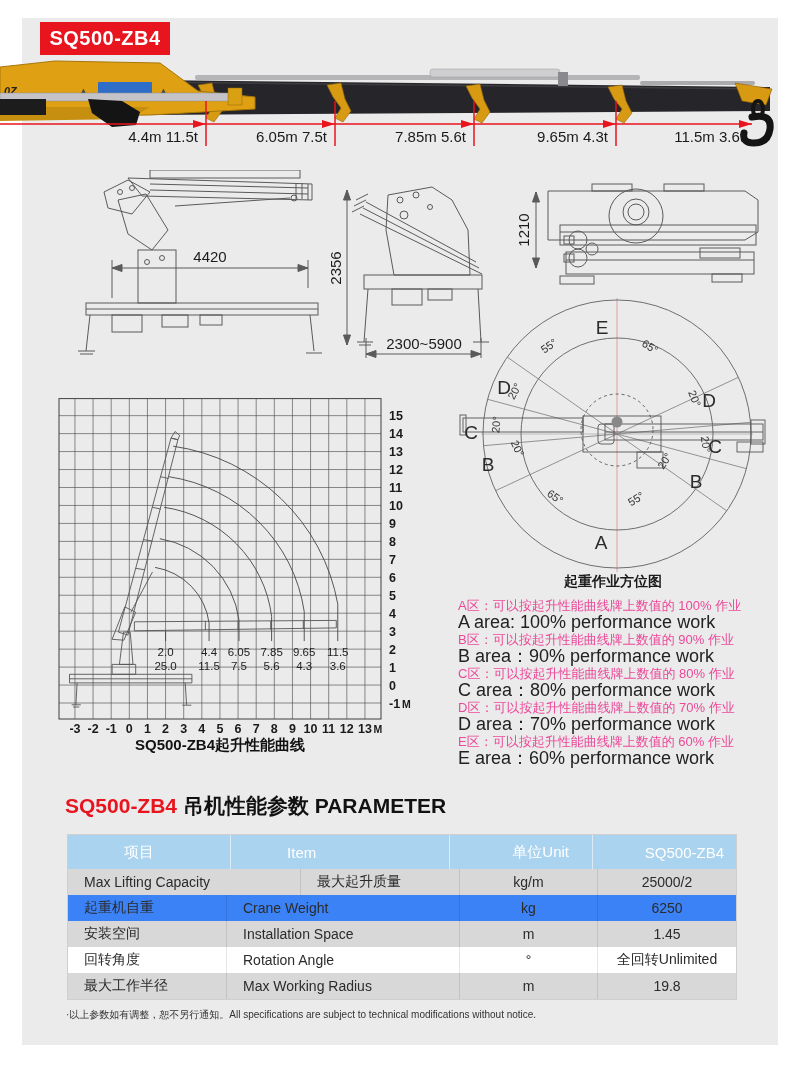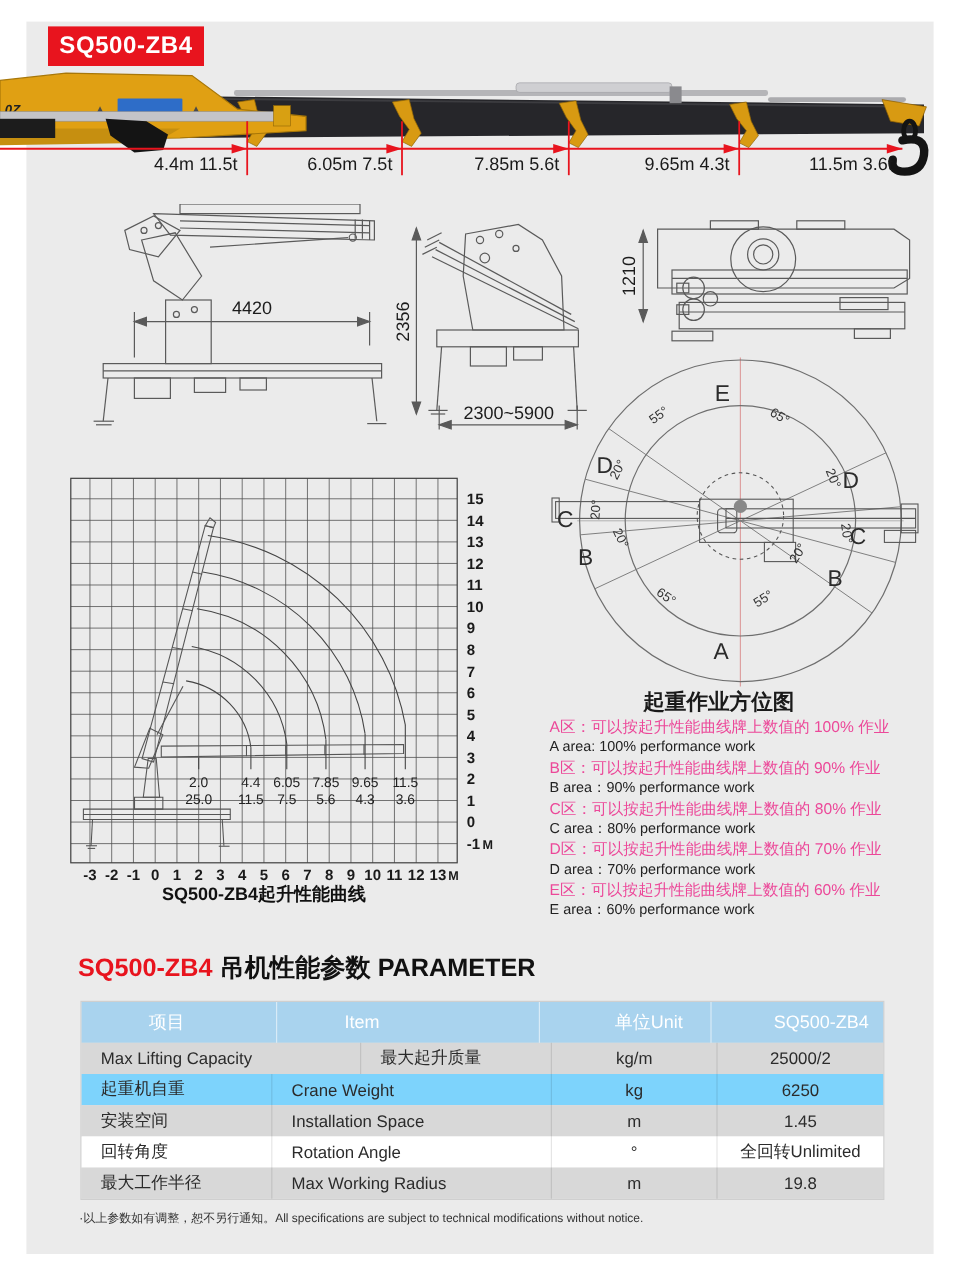--- a/index.html
+++ b/index.html
@@ -2,25 +2,25 @@
 <html><head>
 <meta charset="utf-8">
 <style>
   html,body{margin:0;padding:0;background:#fff;}
   body{width:800px;height:1069px;font-family:"Liberation Sans","DejaVu Sans",sans-serif;}
   #page{position:relative;width:800px;height:1069px;overflow:hidden;background:#ffffff;}
   .panel{position:absolute;left:22px;top:18px;width:756px;height:1027px;background:#ebebeb;}
   .badge{position:absolute;left:40px;top:22px;width:130px;height:33px;background:#e8141e;
          color:#fff;font-weight:bold;font-size:20px;line-height:33px;text-align:center;letter-spacing:.5px;}
   svg.layer{position:absolute;}
-  .az-caption{position:absolute;left:434px;top:573px;width:330px;text-align:center;
-              font-size:18px;font-weight:600;color:#1a1a1a;}
+  .az-caption{position:absolute;left:448px;top:573px;width:330px;text-align:center;
+              font-size:14px;font-weight:600;color:#1a1a1a;}
   .notes{position:absolute;left:458px;top:597px;width:332px;}
   .notes .zh{font-size:13px;color:#ec4899;line-height:17px;white-space:nowrap;}
-  .notes .en{font-size:12px;color:#222;line-height:17px;white-space:nowrap;}
+  .notes .en{font-size:18px;color:#222;line-height:17px;white-space:nowrap;}
   .param-title{position:absolute;left:65px;top:792px;font-size:21px;font-weight:bold;color:#111;white-space:nowrap;}
   .param-title .model{color:#e8141e;}
   .ptable{position:absolute;left:67px;top:834px;width:668px;border:1px solid #cfcfcf;}
   .t-row{display:flex;}
   .t-cell{box-sizing:border-box;font-size:14px;color:#2b2b2b;display:flex;align-items:center;}
   .t-cell.c0,.t-cell.c1{padding-left:16px;justify-content:flex-start;}
   .t-cell.c2,.t-cell.c3{justify-content:center;}
   .t-head .t-cell{color:#fff;font-size:15px;margin-left:40px;}
   .note{position:absolute;left:66px;top:1008px;font-size:10px;color:#333;white-space:nowrap;}
 </style>
@@ -391,21 +391,21 @@
         <div class="t-cell c1" style="width: 233px; border-right: 1px solid rgba(255, 255, 255, 0.55);">Item</div>
         <div class="t-cell c2" style="width: 138px; border-right: 1px solid rgba(255, 255, 255, 0.55);">单位Unit</div>
         <div class="t-cell c3" style="width: 138px;">SQ500-ZB4</div>
       </div>
       <div class="t-row" style="background: rgb(216, 216, 216); height: 26px;">
         <div class="t-cell c1" style="width: 233px; border-right: 1px solid rgba(0, 0, 0, 0.1);">Max Lifting Capacity</div>
         <div class="t-cell c0" style="width: 159px; border-right: 1px solid rgba(0, 0, 0, 0.1);">最大起升质量</div>
         <div class="t-cell c2" style="width: 138px; border-right: 1px solid rgba(0, 0, 0, 0.1);">kg/m</div>
         <div class="t-cell c3" style="width: 138px;">25000/2</div>
       </div>
-      <div class="t-row" style="background: #7dd3fc; height: 26px;">
+      <div class="t-row" style="background: #3b82f6; height: 26px;">
         <div class="t-cell c0" style="width: 159px; border-right: 1px solid rgba(0, 0, 0, 0.1);">起重机自重</div>
         <div class="t-cell c1" style="width: 233px; border-right: 1px solid rgba(0, 0, 0, 0.1);">Crane Weight</div>
         <div class="t-cell c2" style="width: 138px; border-right: 1px solid rgba(0, 0, 0, 0.1);">kg</div>
         <div class="t-cell c3" style="width: 138px;">6250</div>
       </div>
       <div class="t-row" style="background: rgb(216, 216, 216); height: 26px;">
         <div class="t-cell c0" style="width: 159px; border-right: 1px solid rgba(0, 0, 0, 0.1);">安装空间</div>
         <div class="t-cell c1" style="width: 233px; border-right: 1px solid rgba(0, 0, 0, 0.1);">Installation Space</div>
         <div class="t-cell c2" style="width: 138px; border-right: 1px solid rgba(0, 0, 0, 0.1);">m</div>
         <div class="t-cell c3" style="width: 138px;">1.45</div>

